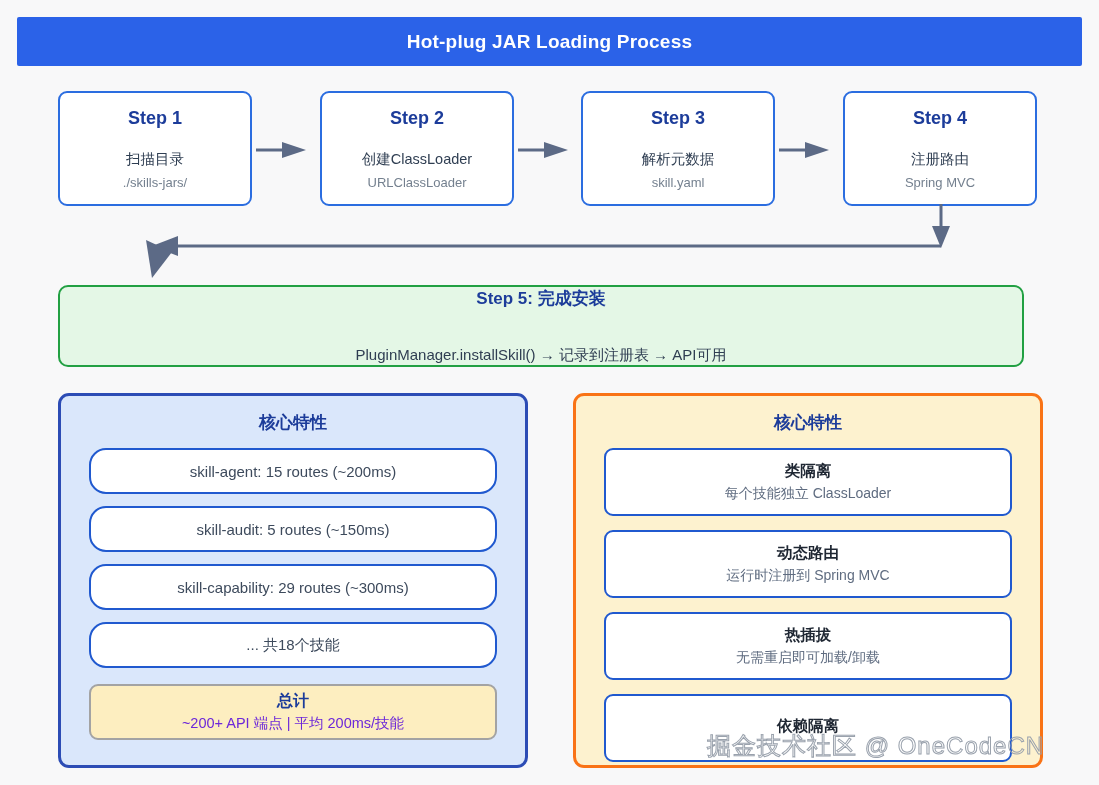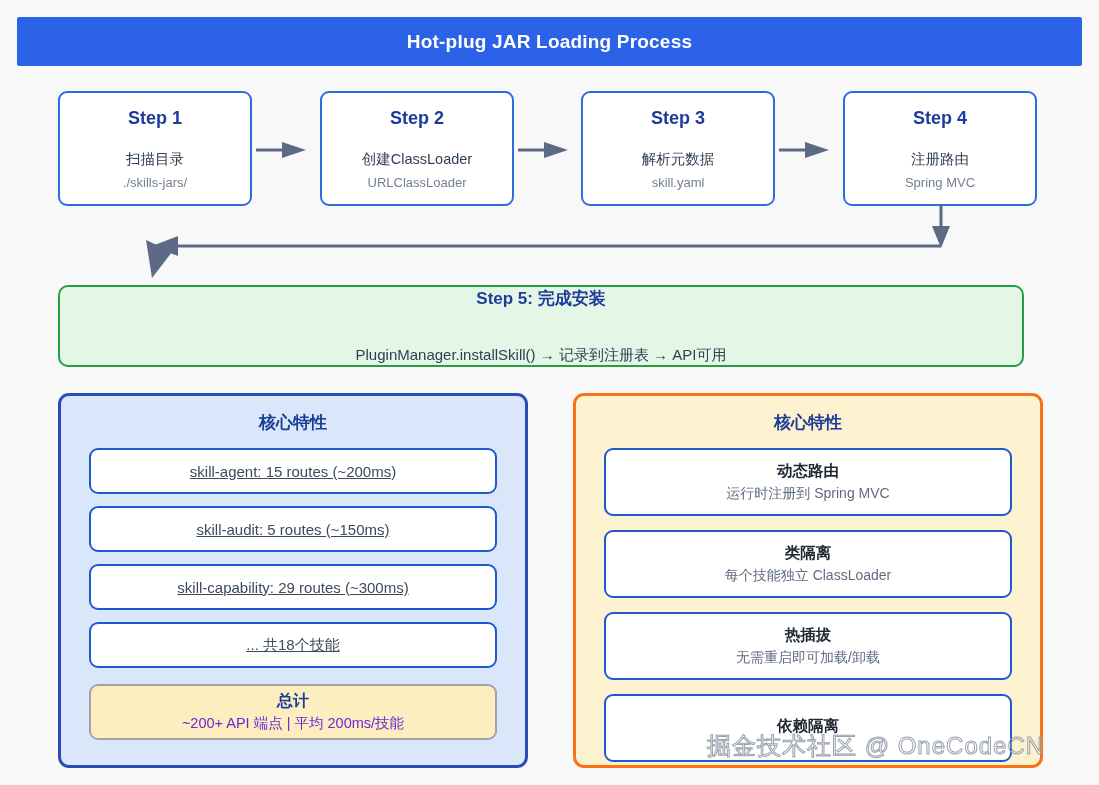--- a/index.html
+++ b/index.html
@@ -77,23 +77,23 @@
     background: #fdf2cf; border: 3px solid #f97316; margin-left: 20px;
   }
   .panel-title {
     text-align: center; font-size: 17px; font-weight: bold;
     color: #1c3c9a; margin-top: 15px; margin-bottom: 14px;
   }
 
   
   .stat-row {
     margin: 0 28px 12px 28px; height: 46px;
-    background: #ffffff; border: 2px solid #2059cf; border-radius: 9px;
+    background: #ffffff; border: 2px solid #2059cf; border-radius: 17px;
     display: flex; align-items: center; justify-content: center;
-    font-size: 15px; color: #3d4a5c; text-decoration: underline;
+    font-size: 15px; color: #3d4a5c;
   }
   .stat-total {
     margin: 16px 28px 0 28px; height: 56px;
     background: #fdeec0; border: 2px solid #a3a3a3; border-radius: 9px;
     display: flex; flex-direction: column;
     align-items: center; justify-content: center; gap: 2px;
   }
   .stat-total .t { font-size: 16px; font-weight: bold; color: #1c3c9a; }
   .stat-total .d { font-size: 14.5px; color: #6d28d9; }
 
@@ -199,28 +199,28 @@
     <div class="stat-total">
       <span class="t">总计</span>
       <span class="d">~200+ API 端点 | 平均 200ms/技能</span>
     </div>
   </div>
 
   <div class="panel" id="panel-features">
     <div class="panel-title">核心特性</div>
 
     <div class="feat-card">
+      <span class="t">类隔离</span>
+      <span class="d">每个技能独立 ClassLoader</span>
+    </div>
+    <div class="feat-card">
       <span class="t">动态路由</span>
       <span class="d">运行时注册到 Spring MVC</span>
     </div>
     <div class="feat-card">
-      <span class="t">类隔离</span>
-      <span class="d">每个技能独立 ClassLoader</span>
-    </div>
-    <div class="feat-card">
       <span class="t">热插拔</span>
       <span class="d">无需重启即可加载/卸载</span>
     </div>
     <div class="feat-card">
       <span class="t">依赖隔离</span>
       <span class="d"></span>
     </div>
   </div>
 
   <div id="watermark">掘金技术社区 @ OneCodeCN</div>

